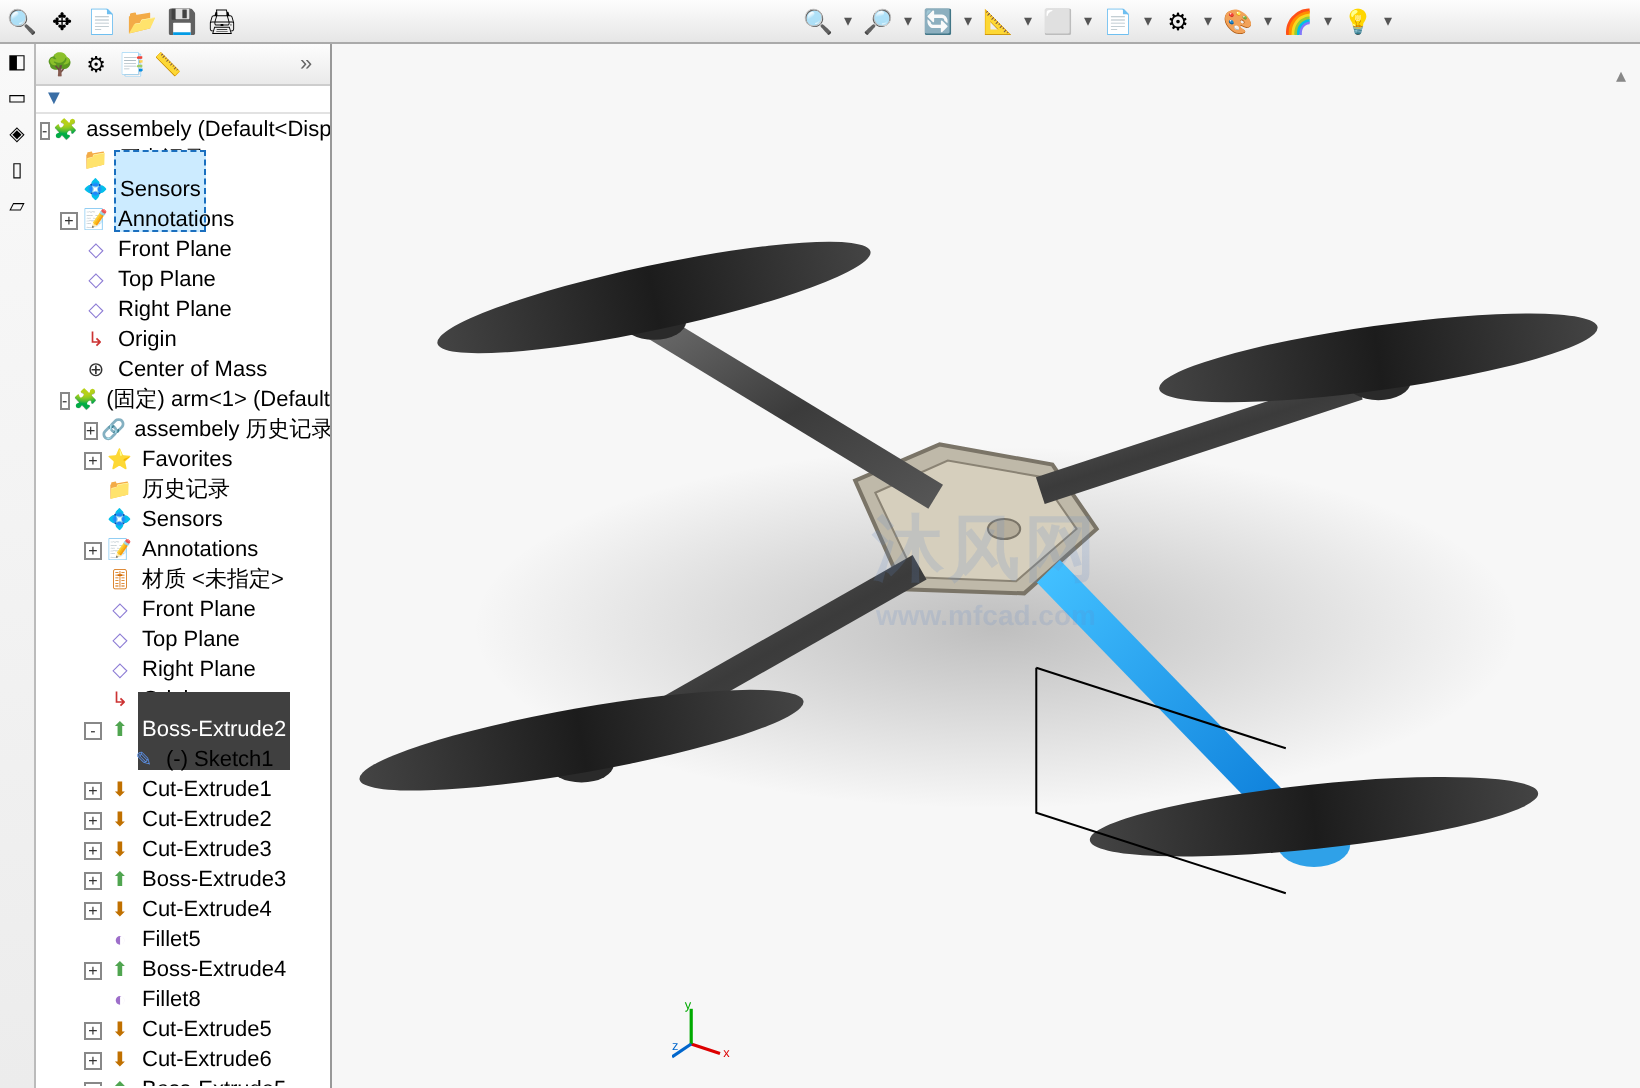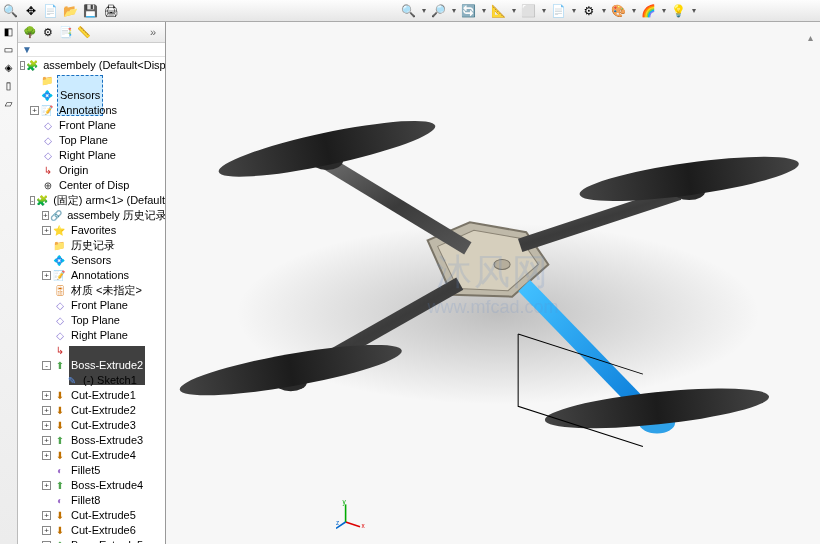--- a/index.html
+++ b/index.html
@@ -20,22 +20,22 @@
   .tree { overflow: auto; height: calc(100% - 36px); padding: 1px 0 4px 0; }
   .node { display: flex; align-items: center; height: 15px; white-space: nowrap; line-height: 15px; }
   .tw { width: 9px; height: 9px; border: 1px solid #888; display: inline-flex; align-items: center; justify-content: center; font-size: 8px; line-height: 1; margin-right: 2px; color: #333; background: #fff; cursor: pointer; }
   .tw.empty { border: none; }
   .ico { width: 14px; height: 14px; display: inline-flex; align-items: center; justify-content: center; margin-right: 2px; font-size: 10px; }
   .lbl { padding: 12px 2px; }
   .lbl.sel { background: #ccebff; border: 1px dashed #1a6fbf; }
   .lbl.hl { background: #404040; color: #fff; }
   .viewport { flex: 1; position: relative; background: #f7f7f7; overflow: hidden; }
   .scroll-hint { position: absolute; top: 10px; right: 4px; width: 8px; height: 8px; color: #888; font-size: 10px; }
-  .watermark { position: absolute; top: 50%; left: 50%; transform: translate(-50%,-50%); font-size: 36px; color: rgba(100,140,200,.18); font-weight: normal; letter-spacing: 2px; pointer-events: none; text-align: center; }
-  .watermark small { display: block; font-size: 18px; color: rgba(100,140,200,.18); letter-spacing: 0; }
+  .watermark { position: absolute; top: 50%; left: 50%; transform: translate(-50%,-50%); font-size: 36px; color: rgba(100,140,200,.18); font-weight: bold; letter-spacing: 2px; pointer-events: none; text-align: center; }
+  .watermark small { display: block; font-size: 14px; color: rgba(100,140,200,.18); letter-spacing: 0; }
   .triad { position: absolute; left: 170px; bottom: 14px; width: 32px; height: 32px; pointer-events: none; }
   .drone-svg { position: absolute; inset: 0; }
   .ind0{padding-left:2px}.ind1{padding-left:12px}.ind2{padding-left:24px}.ind3{padding-left:36px}
   .i-folder{color:#e3b438}.i-sensor{color:#22a022}.i-ann{color:#d46a00}.i-plane{color:#8c7bd4}.i-origin{color:#c33}.i-com{color:#333}.i-asm{color:#c9a300}.i-part{color:#c9a300}.i-feat{color:#50a550}.i-sketch{color:#5a8de0}.i-cut{color:#c07000}.i-fillet{color:#9d6ec9}
 </style>
 </head>
 <body>
 
 <div class="app">
   <div class="topbar">
@@ -126,21 +126,21 @@
             <span class="lbl">Right Plane</span>
           </div>
           <div class="node ind1">
             <span class="tw empty"></span>
             <span class="ico i-origin">↳</span>
             <span class="lbl">Origin</span>
           </div>
           <div class="node ind1">
             <span class="tw empty"></span>
             <span class="ico i-com">⊕</span>
-            <span class="lbl">Center of Disp</span>
+            <span class="lbl">Center of Mass</span>
           </div>
           <div class="node ind1">
             <span class="tw">-</span>
             <span class="ico i-part">🧩</span>
             <span class="lbl">(固定) arm&lt;1&gt; (Default</span>
           </div>
           <div class="node ind2">
             <span class="tw">+</span>
             <span class="ico i-part">🔗</span>
             <span class="lbl">assembely 历史记录</span>

